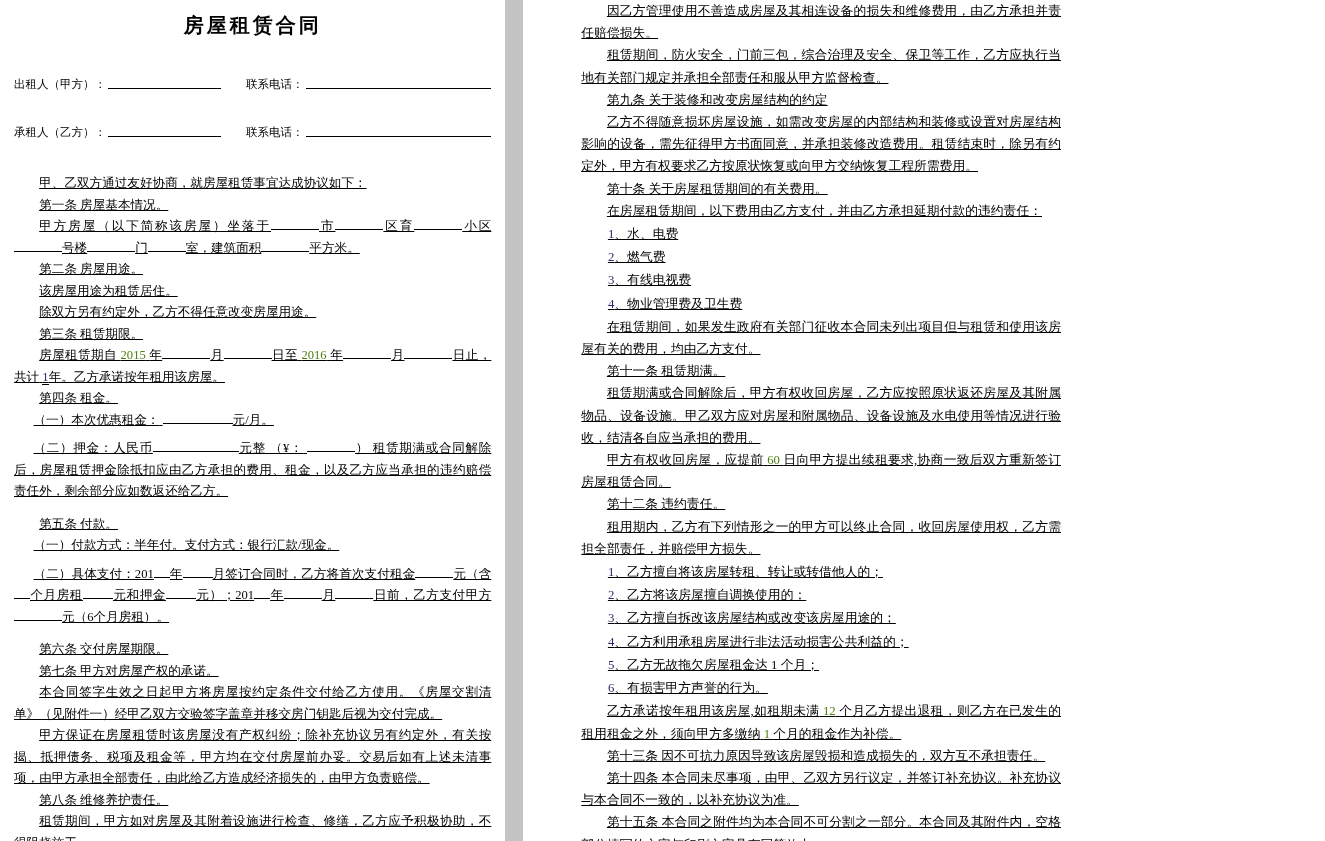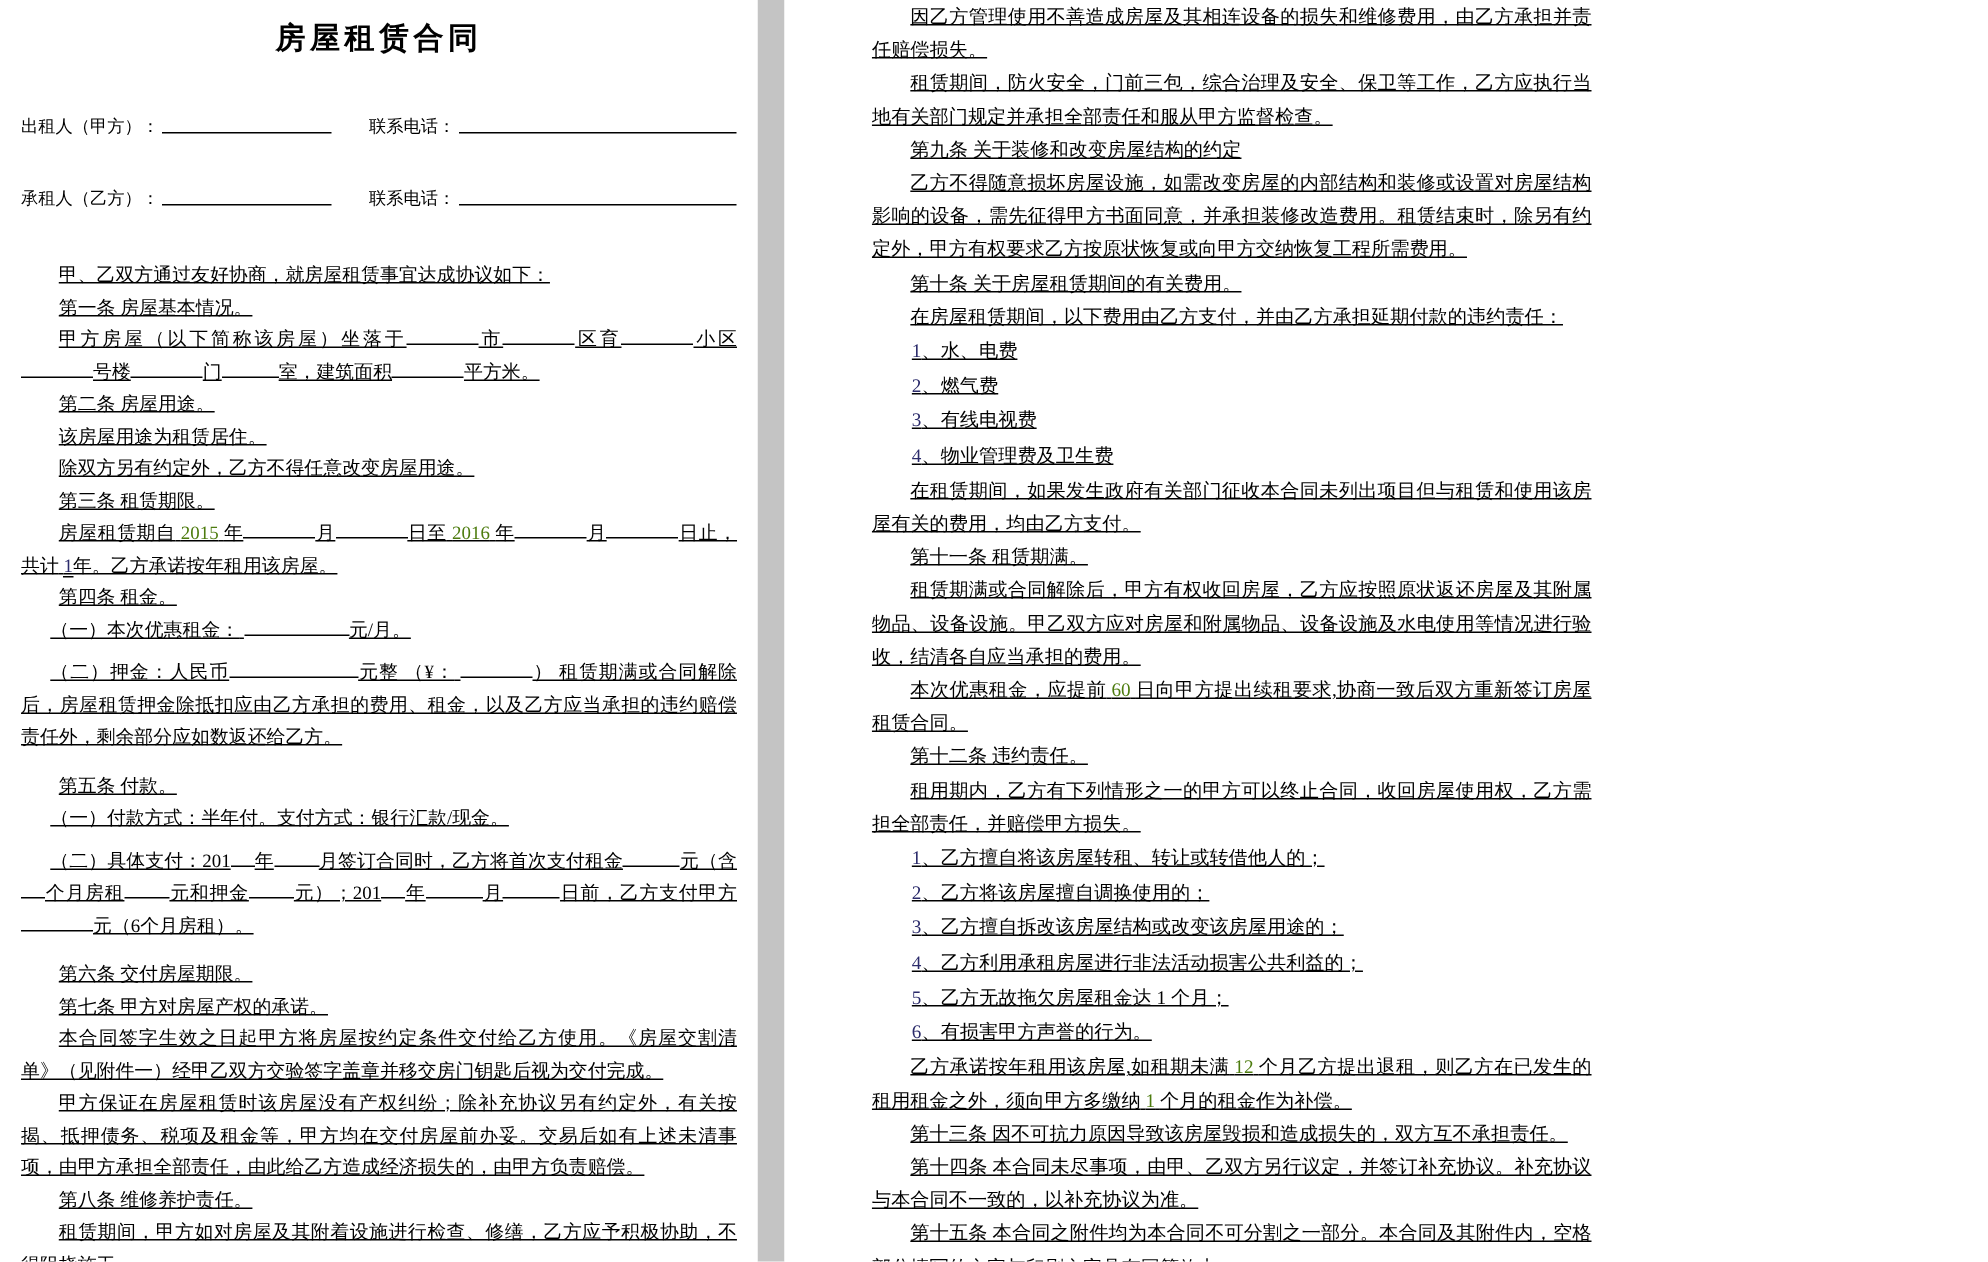--- a/index.html
+++ b/index.html
@@ -204,21 +204,21 @@
 
       <p class="listitem"><span class="listnum">1</span><span>、水、电费</span></p>
       <p class="listitem"><span class="listnum">2</span><span>、燃气费</span></p>
       <p class="listitem"><span class="listnum">3</span><span>、有线电视费</span></p>
       <p class="listitem"><span class="listnum">4</span><span>、物业管理费及卫生费</span></p>
 
       <p class="para">在租赁期间，如果发生政府有关部门征收本合同未列出项目但与租赁和使用该房屋有关的费用，均由乙方支付。</p>
 
       <p class="para">第十一条  租赁期满。</p>
       <p class="para">租赁期满或合同解除后，甲方有权收回房屋，乙方应按照原状返还房屋及其附属物品、设备设施。甲乙双方应对房屋和附属物品、设备设施及水电使用等情况进行验收，结清各自应当承担的费用。</p>
-      <p class="para"><span>本次优惠租金，应提前</span> <span class="num">60</span> <span>日向甲方提出续租要求,协商一致后双方重新签订房屋租赁合同。</span></p>
+      <p class="para"><span>甲方有权收回房屋，应提前</span> <span class="num">60</span> <span>日向甲方提出续租要求,协商一致后双方重新签订房屋租赁合同。</span></p>
 
       <p class="para">第十二条  违约责任。</p>
       <p class="para">租用期内，乙方有下列情形之一的甲方可以终止合同，收回房屋使用权，乙方需担全部责任，并赔偿甲方损失。</p>
 
       <p class="listitem"><span class="listnum">1</span><span>、乙方擅自将该房屋转租、转让或转借他人的；</span></p>
       <p class="listitem"><span class="listnum">2</span><span>、乙方将该房屋擅自调换使用的；</span></p>
       <p class="listitem"><span class="listnum">3</span><span>、乙方擅自拆改该房屋结构或改变该房屋用途的；</span></p>
       <p class="listitem"><span class="listnum">4</span><span>、乙方利用承租房屋进行非法活动损害公共利益的；</span></p>
       <p class="listitem"><span class="listnum">5</span><span>、乙方无故拖欠房屋租金达 1 个月；</span></p>
       <p class="listitem"><span class="listnum">6</span><span>、有损害甲方声誉的行为。</span></p>

